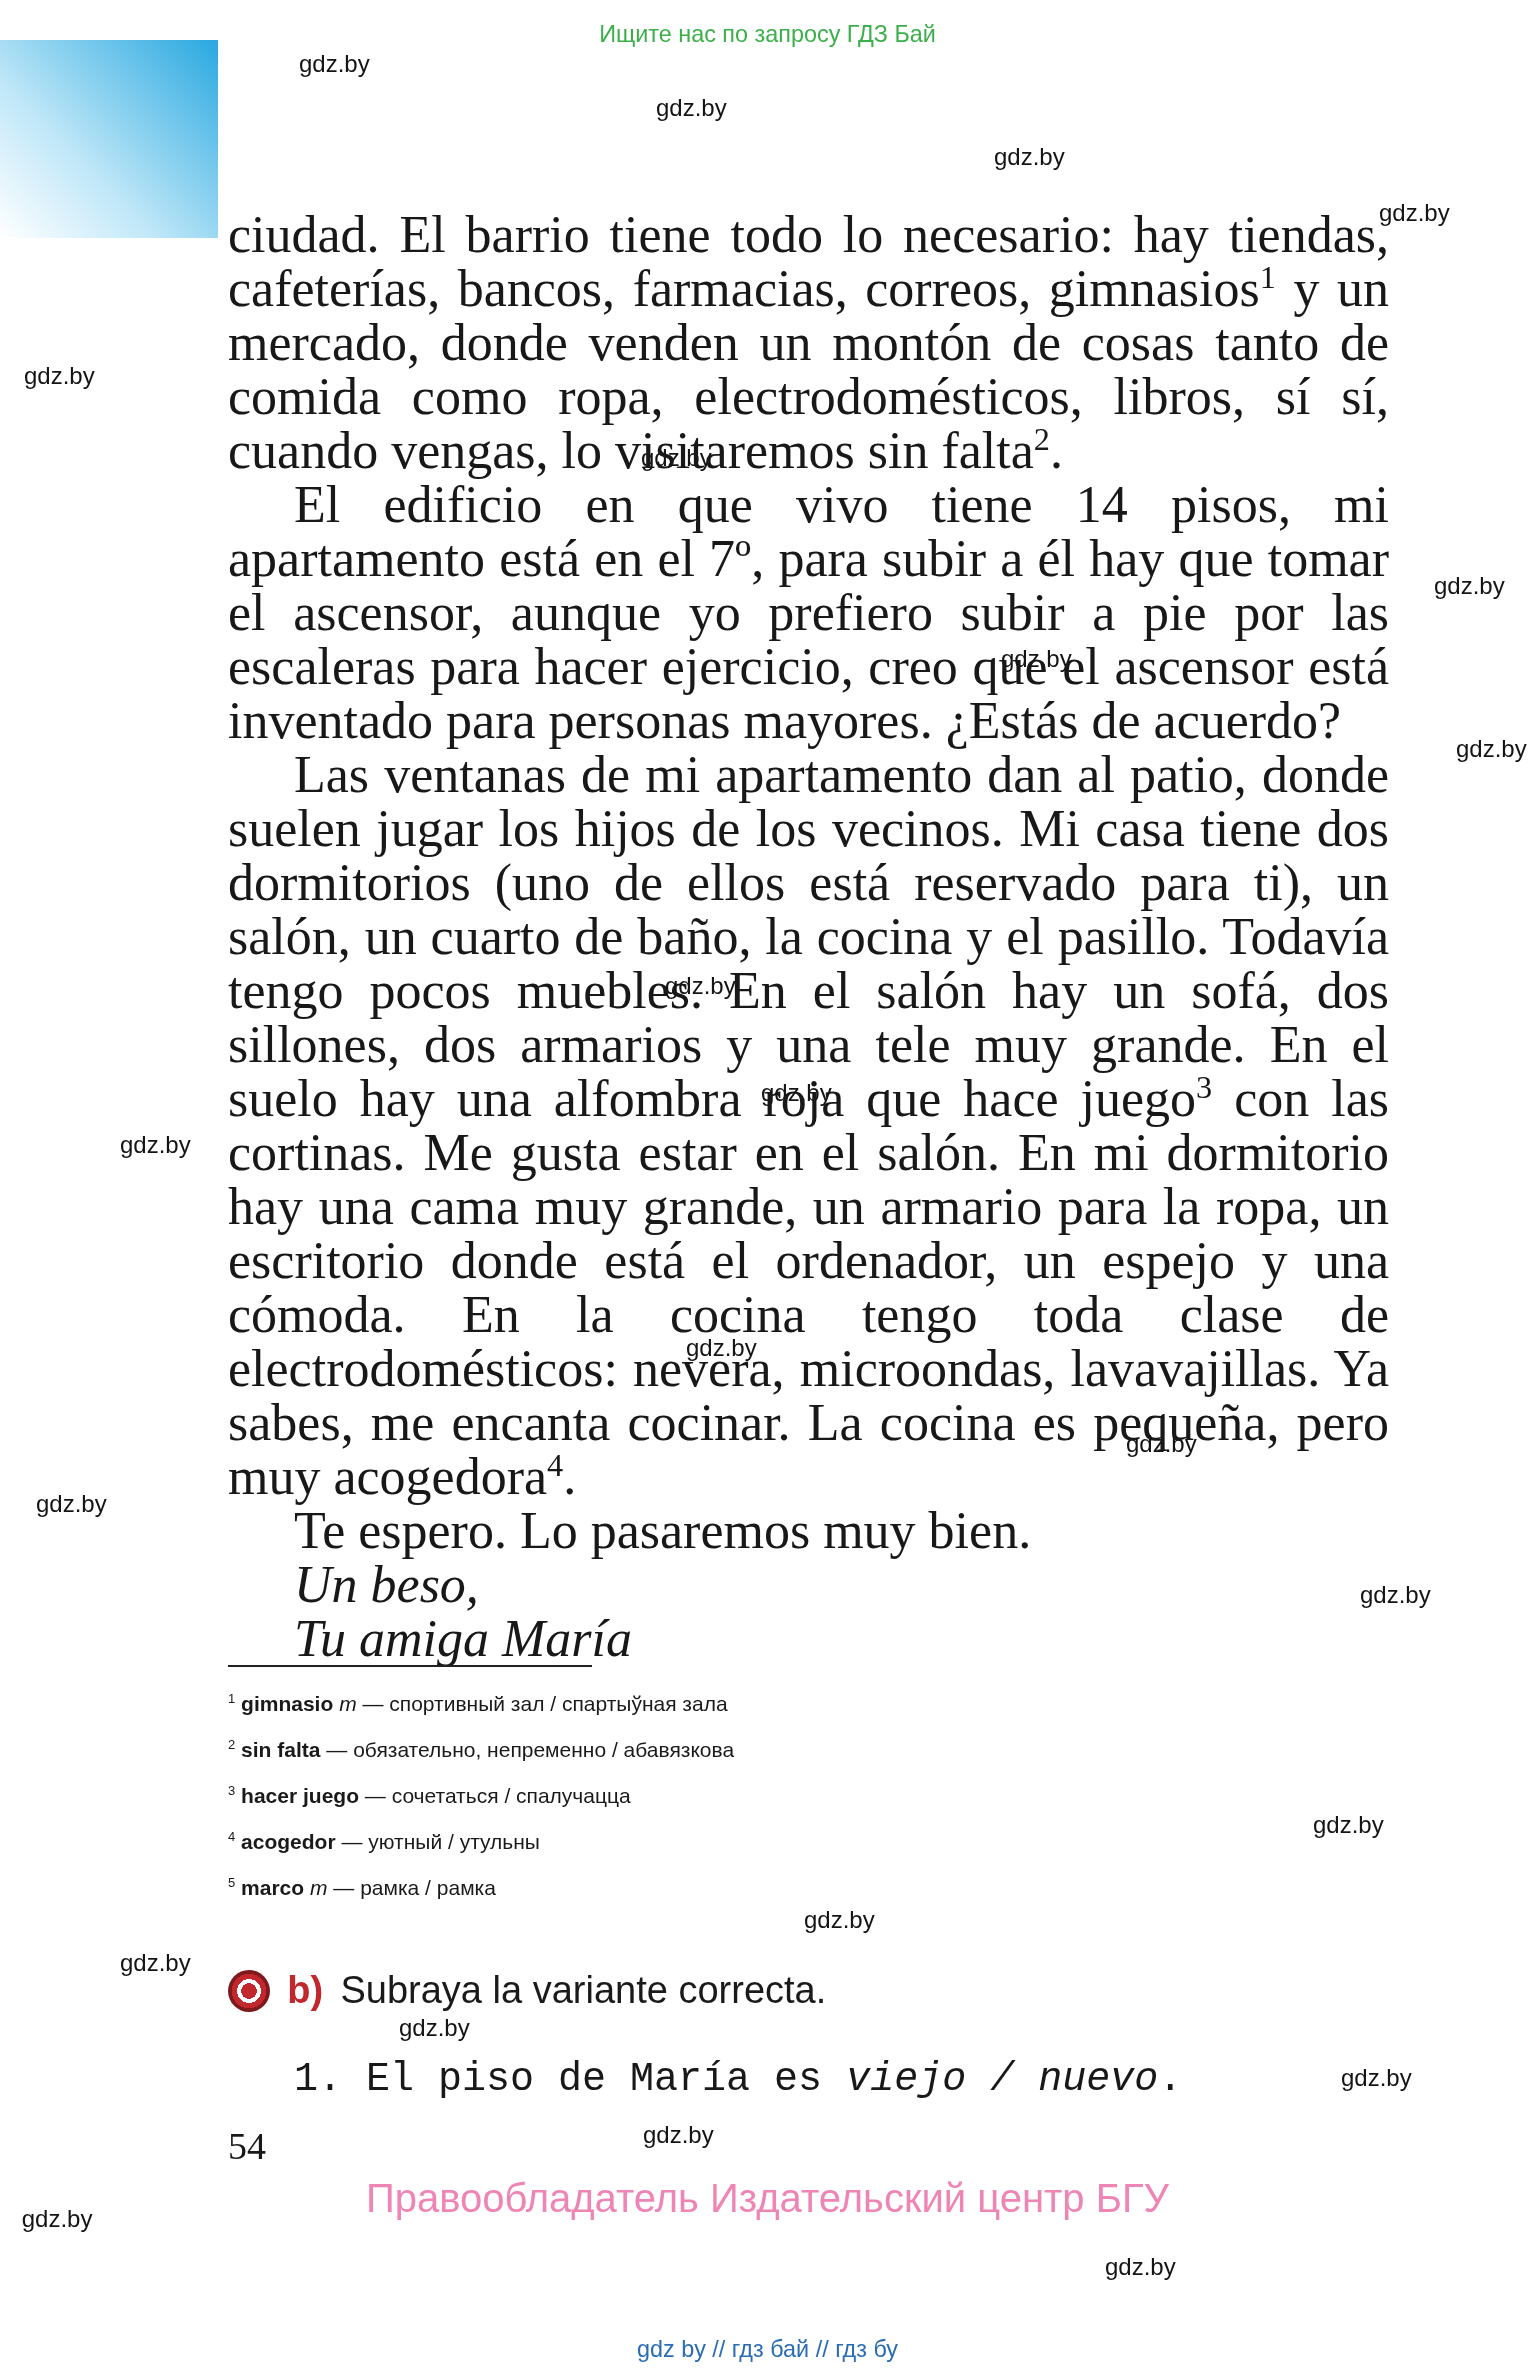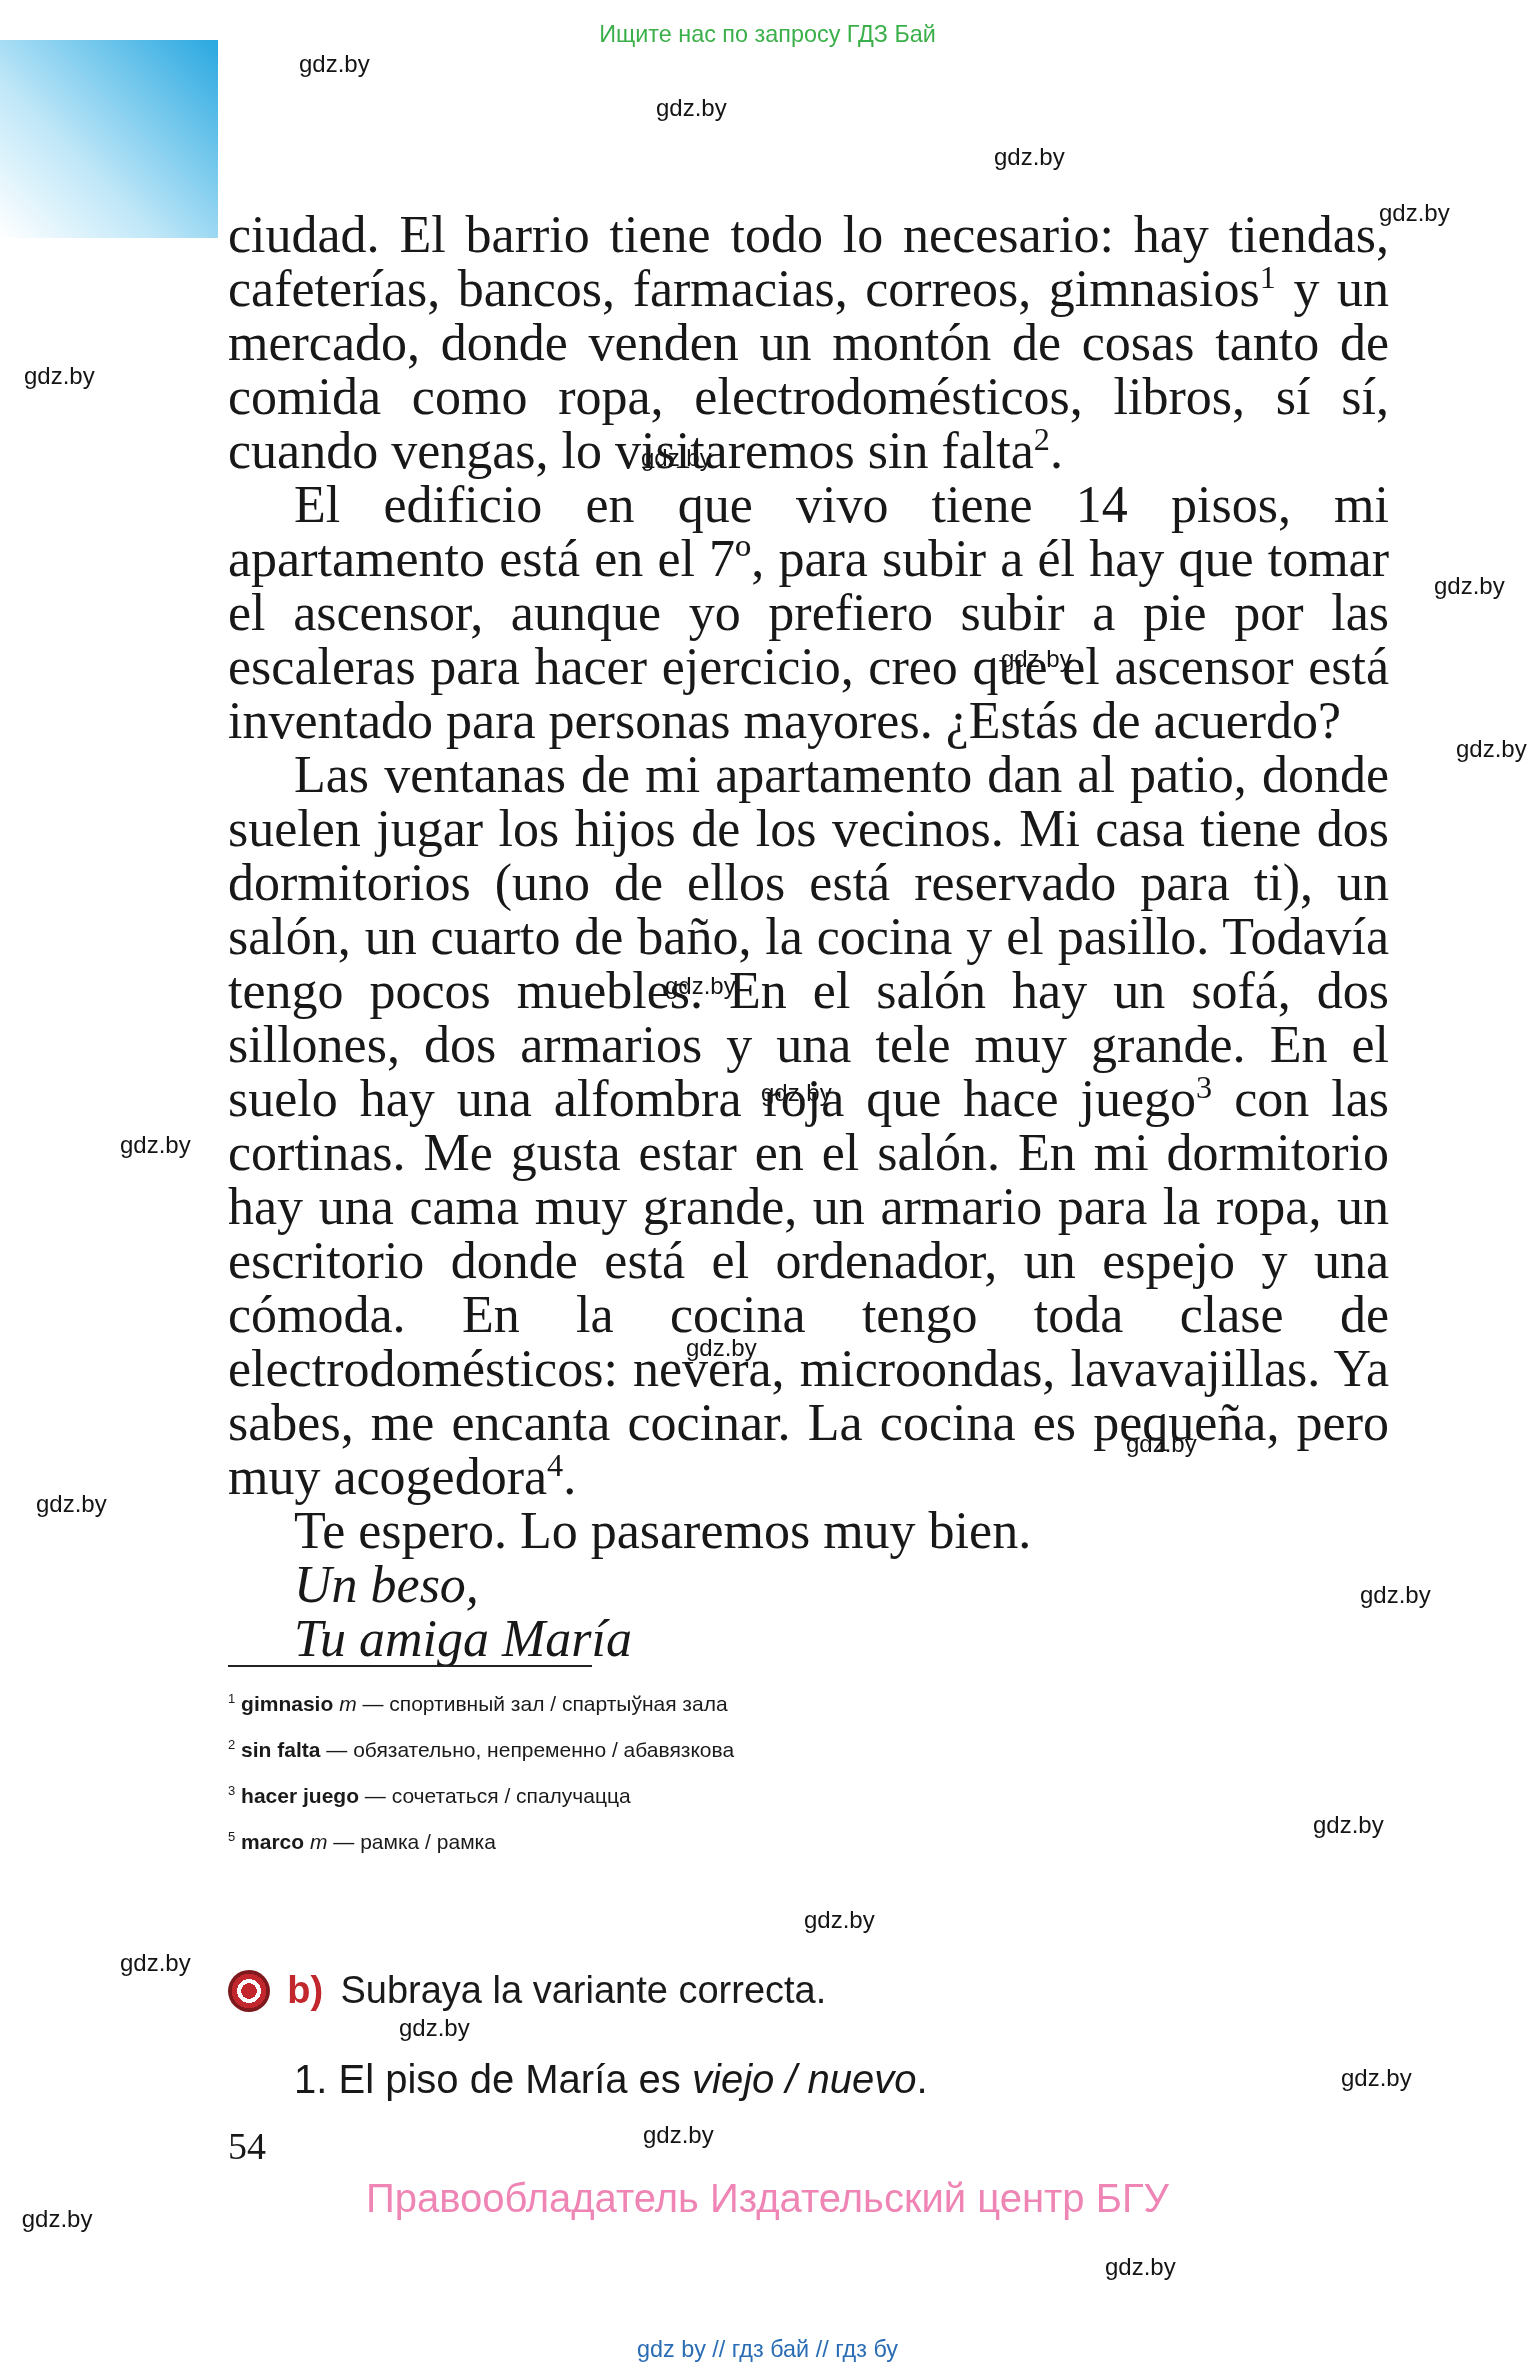--- a/index.html
+++ b/index.html
@@ -54,21 +54,21 @@
   .task-head{display:flex; align-items:center; gap:17.3px; font-family:"Liberation Sans", sans-serif; font-size:38px;}
   .disc-icon{
     width:42px; height:42px; border-radius:50%; flex:0 0 auto;
     background:radial-gradient(circle at 50% 50%,
       #c1272d 0 7.8px, #ffffff 7.8px 12px, #c1272d 12px 17.3px, #7e191d 17.3px 21px);
   }
   .task-label{color:#c1272d; font-weight:bold;}
   .task-text{color:#1a1a1a;}
   .task-item{
     margin-top:45px; margin-left:66px;
-    font-family:Liberation Sans, sans-serif; font-size:40px; color:#181818;
+    font-family:Liberation Mono, monospace; font-size:40px; color:#181818;
   }
   .task-item i{font-style:italic;}
   
   .page-number{position:absolute; left:228px; top:2124px; font-size:38px; color:#181818;}
   .publisher{
     position:absolute; left:50%; transform:translateX(-50%); top:2176px;
     font-family:"Liberation Sans", sans-serif; font-size:40px;
     color:#ee85b5; white-space:nowrap;
   }
   .bottom-links{
@@ -136,20 +136,26 @@
       <i></i>
       <span>— обязательно, непременно / абавязкова</span>
     </div>
     <div class="fn">
       <sup>3</sup>
       <b>hacer juego</b>
       <i></i>
       <span>— сочетаться / спалучацца</span>
     </div>
     <div class="fn">
+      <sup>4</sup>
+      <b>acogedor</b>
+      <i></i>
+      <span>— уютный / утульны</span>
+    </div>
+    <div class="fn">
       <sup>5</sup>
       <b>marco</b>
       <i>m</i>
       <span>— рамка / рамка</span>
     </div>
   </section>
 
   <section class="task">
     <div class="task-head">
       <span class="disc-icon"></span>

